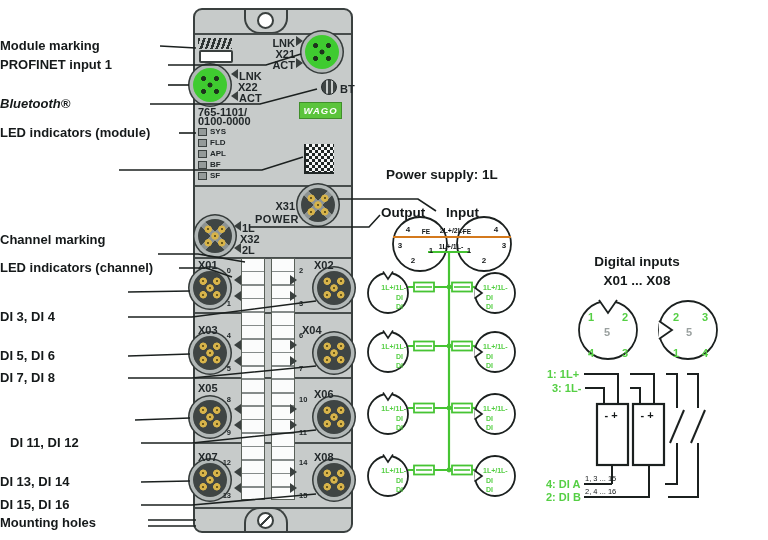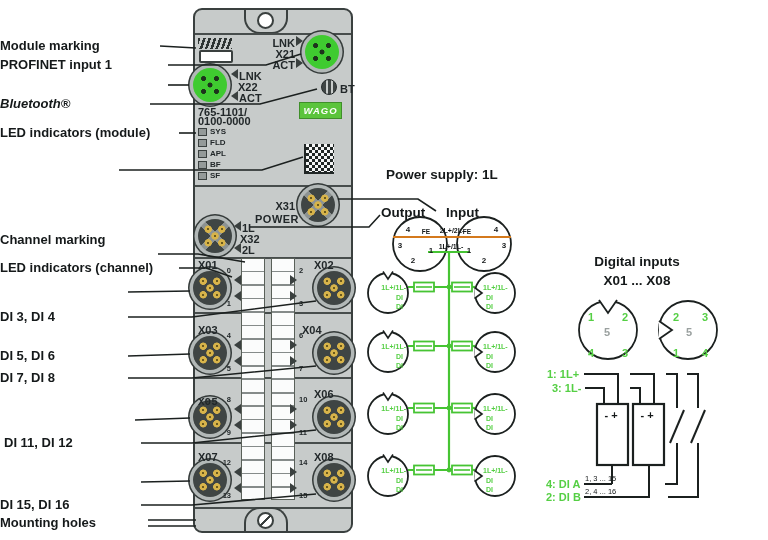--- a/index.html
+++ b/index.html
@@ -89,21 +89,22 @@
 
   <div class="callout" style="left:0;width:157px;top:38px">Module marking</div>
   <div class="callout" style="left:0;width:165px;top:57px">PROFINET input 1</div>
   <div class="callout it" style="left:0;width:147px;top:96px">Bluetooth®</div>
   <div class="callout" style="left:0;width:176px;top:125px">LED indicators (module)</div>
   <div class="callout" style="left:0;width:155px;top:232px">Channel marking</div>
   <div class="callout" style="left:0;width:176px;top:260px">LED indicators (channel)</div>
   <div class="callout" style="left:0;width:125px;top:309px">DI 3, DI 4</div>
   <div class="callout" style="left:0;width:125px;top:348px">DI 5, DI 6</div>
   <div class="callout" style="left:0;width:125px;top:370px">DI 7, DI 8</div>
-  <div class="callout" style="left:4px;width:138px;top:435px">DI 11, DI 12</div>
+  <div class="callout" style="left:10px;width:138px;top:435px">DI 11, DI 12</div>
+  <div class="callout" style="left:0;width:138px;top:474px">DI 13, DI 14</div>
   <div class="callout" style="left:0;width:138px;top:497px">DI 15, DI 16</div>
   <div class="callout" style="left:0;width:145px;top:515px">Mounting holes</div>
 
   <div id="module">
     <div class="tab-top"></div>
     <div class="hole" style="left:62px;top:2px"></div>
 
     <div class="divider" style="top:23px"></div>
     <div class="divider" style="top:175px"></div>
     <div class="divider" style="top:247px"></div>
@@ -184,21 +185,21 @@
         <div class="arr l" style="left: 39px; top: 330px;"></div>
         <div class="chnum" style="left: 22px; width: 14px; text-align: right; top: 354px;">5</div>
         <div class="arr l" style="left: 39px; top: 346px;"></div>
         <div class="dk-conn" style="left: 122px; top: 326px;"></div>
         <div class="mtext" style="left: 107px; top: 314px;">X04</div>
         <div class="chnum" style="left: 104px; width: 16px; top: 321px;">6</div>
         <div class="arr r" style="left: 95px; top: 330px;"></div>
         <div class="chnum" style="left: 104px; width: 16px; top: 354px;">7</div>
         <div class="arr r" style="left: 95px; top: 346px;"></div>
         <div class="dk-conn" style="left: -2px; top: 390px;"></div>
-        <div class="mtext" style="left: 3px; top: 386px; font-family: Liberation Mono, monospace;">X05</div>
+        <div class="mtext" style="left: 3px; top: 372px;">X05</div>
         <div class="chnum" style="left: 22px; width: 14px; text-align: right; top: 385px;">8</div>
         <div class="arr l" style="left: 39px; top: 394px;"></div>
         <div class="chnum" style="left: 22px; width: 14px; text-align: right; top: 418px;">9</div>
         <div class="arr l" style="left: 39px; top: 410px;"></div>
         <div class="dk-conn" style="left: 122px; top: 390px;"></div>
         <div class="mtext" style="left: 119px; top: 378px;">X06</div>
         <div class="chnum" style="left: 104px; width: 16px; top: 385px;">10</div>
         <div class="arr r" style="left: 95px; top: 394px;"></div>
         <div class="chnum" style="left: 104px; width: 16px; top: 418px;">11</div>
         <div class="arr r" style="left: 95px; top: 410px;"></div>

